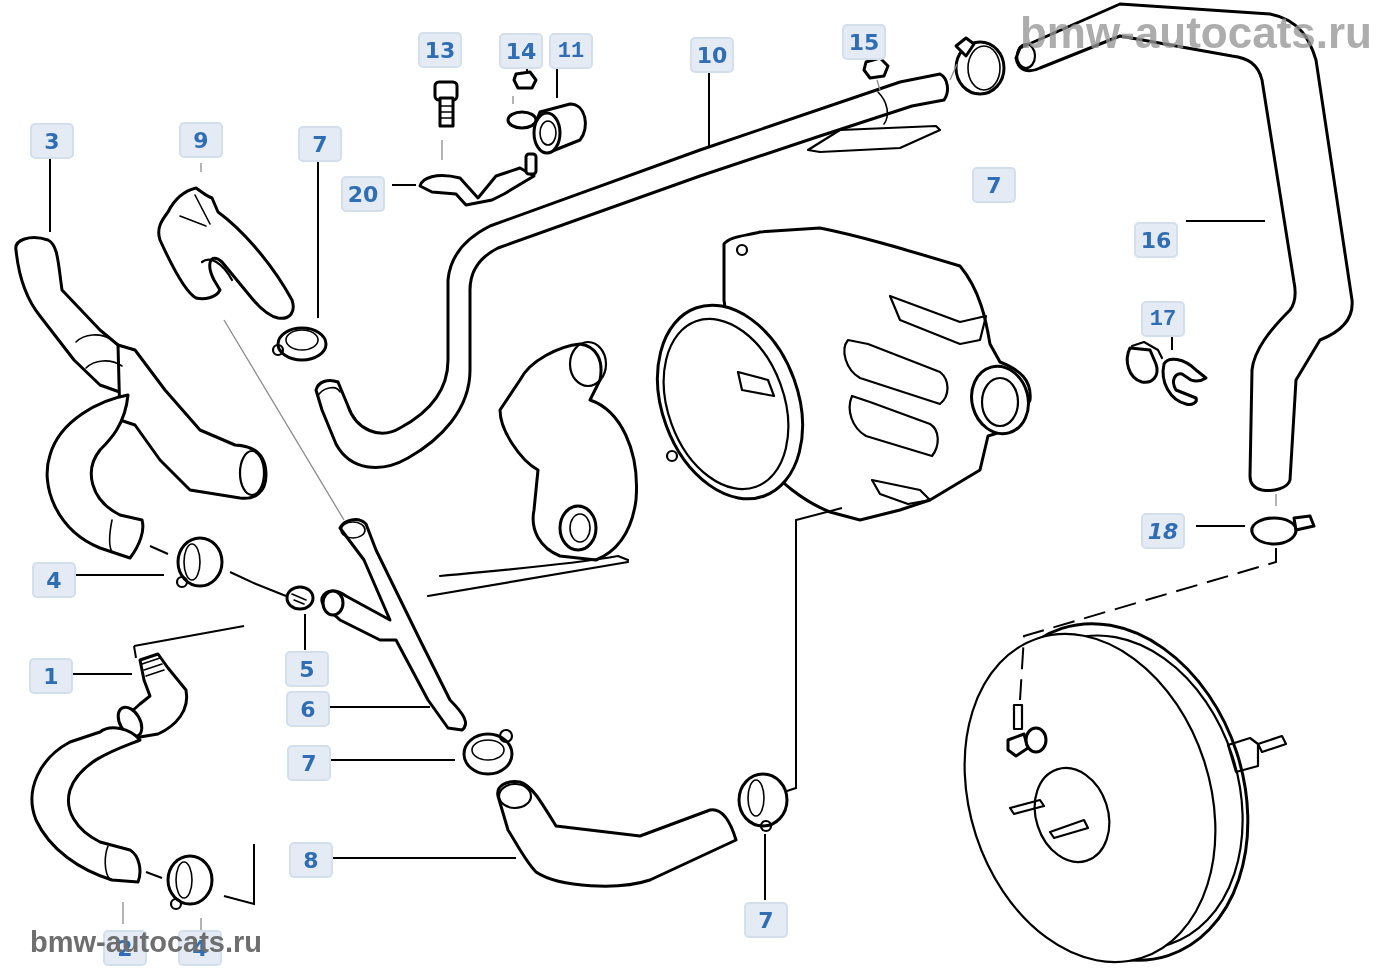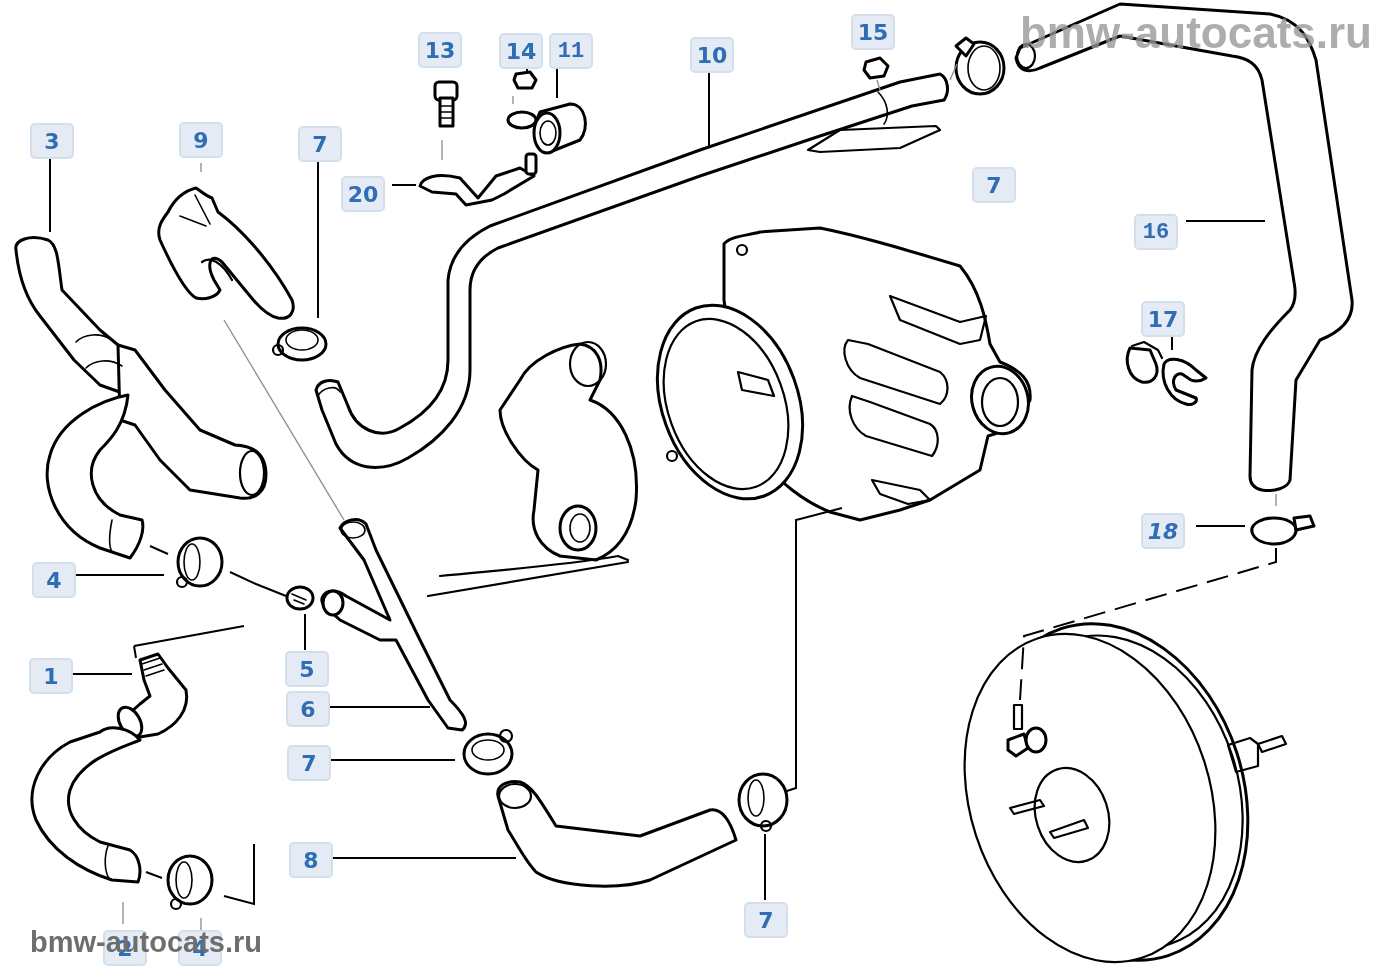--- a/index.html
+++ b/index.html
@@ -244,19 +244,19 @@
 <div class="callout" style="left:972px;top:167px;">7</div>
 <div class="callout" style="left:287px;top:745px;">7</div>
 <div class="callout" style="left:744px;top:902px;">7</div>
 <div class="callout" style="left:289px;top:842px;">8</div>
 <div class="callout" style="left:179px;top:122px;">9</div>
 <div class="callout" style="left:678px;top:37px;margin-left:12px;">10</div>
 <div class="callout" style="left:549px;top:33px;font-family:Liberation Mono, monospace;">11</div>
 <div class="callout" style="left:341px;top:176px;">20</div>
 <div class="callout" style="left:418px;top:32px;">13</div>
 <div class="callout" style="left:499px;top:33px;">14</div>
-<div class="callout" style="left:842px;top:14px;margin-left:9px;">15</div>
-<div class="callout" style="left:1134px;top:214px;font-family:Liberation Mono, monospace;">16</div>
-<div class="callout" style="left:1141px;top:301px;">17</div>
+<div class="callout" style="left:842px;top:24px;">15</div>
+<div class="callout" style="left:1134px;top:222px;">16</div>
+<div class="callout" style="left:1141px;top:301px;font-family:Liberation Mono, monospace;">17</div>
 <div class="callout" style="left:1141px;top:513px;font-style:italic;">18</div>
 
 <div class="watermark" id="wm-top">bmw-autocats.ru</div>
 <div class="watermark" id="wm-bottom">bmw-autocats.ru</div>
 
 </body></html>

